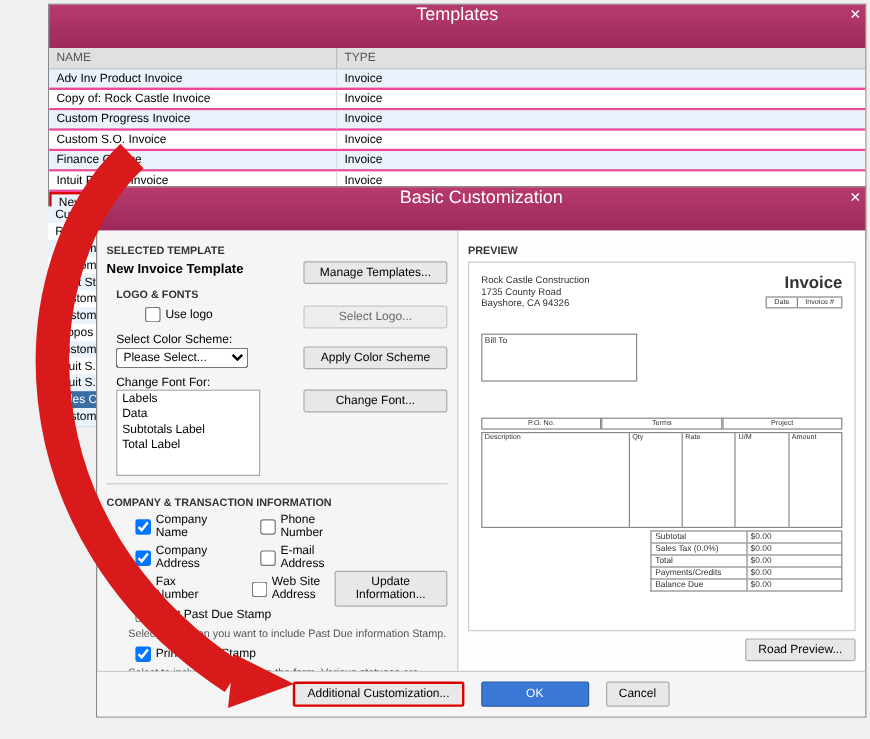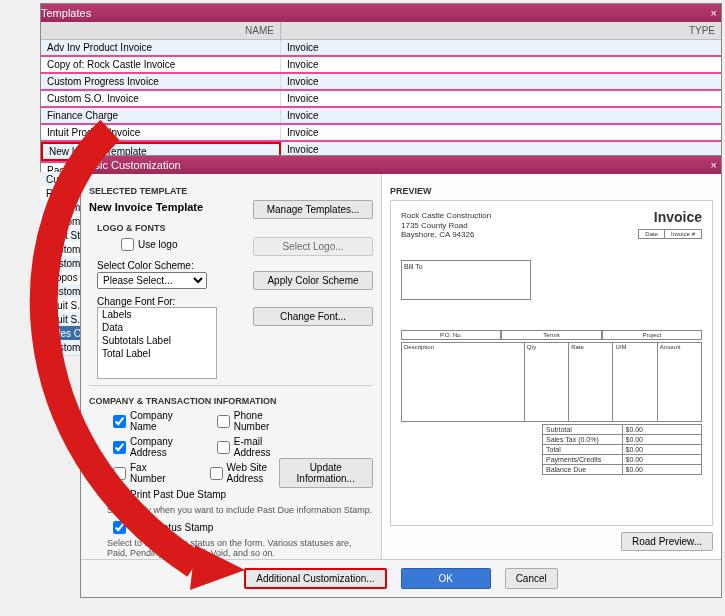--- a/index.html
+++ b/index.html
@@ -1,22 +1,22 @@
 <!DOCTYPE html>
 <html><head>
 <meta charset="utf-8">
 <style>
 * { box-sizing: border-box; margin: 0; padding: 0; }
 body { font-family: Arial, sans-serif; font-size: 11px; background: #f0f0f0; width: 725px; height: 616px; position: relative; overflow: hidden; }
 
 
 .templates-window { position: absolute; top: 3px; left: 40px; right: 3px; border: 1px solid #888; background: #fff; }
-.titlebar { background: linear-gradient(#b83a6e, #9c2a5a); color: #fff; height: 18px; line-height: 18px; text-align: left; font-size: 11px; position: relative; }
+.titlebar { background: linear-gradient(#b83a6e, #9c2a5a); color: #fff; height: 36px; line-height: 18px; text-align: center; font-size: 15px; position: relative; }
 .titlebar .close { position: absolute; right: 4px; top: 0; cursor: pointer; }
-.col-headers { display: flex; background: #e0e0e0; border-bottom: 1px solid #bbb; font-size: 10px; color: #555; text-align: right; }
+.col-headers { display: flex; background: #e0e0e0; border-bottom: 1px solid #bbb; font-size: 10px; color: #555; }
 .col-headers div { padding: 3px 6px; }
 .col-name { width: 240px; border-right: 1px solid #bbb; }
 .col-type { flex: 1; }
 .tpl-row { display: flex; border-bottom: 2px solid #ec4899; font-size: 10px; }
 .tpl-row:nth-child(odd) { background: #eaf2fb; }
 .tpl-row:nth-child(even) { background: #fff; }
 .tpl-row div { padding: 2px 6px; }
 .tpl-cell-name { width: 240px; border-right: 1px solid #ddd; }
 .tpl-cell-type { flex: 1; }
 .tpl-highlight { border: 2px solid #d00; }

